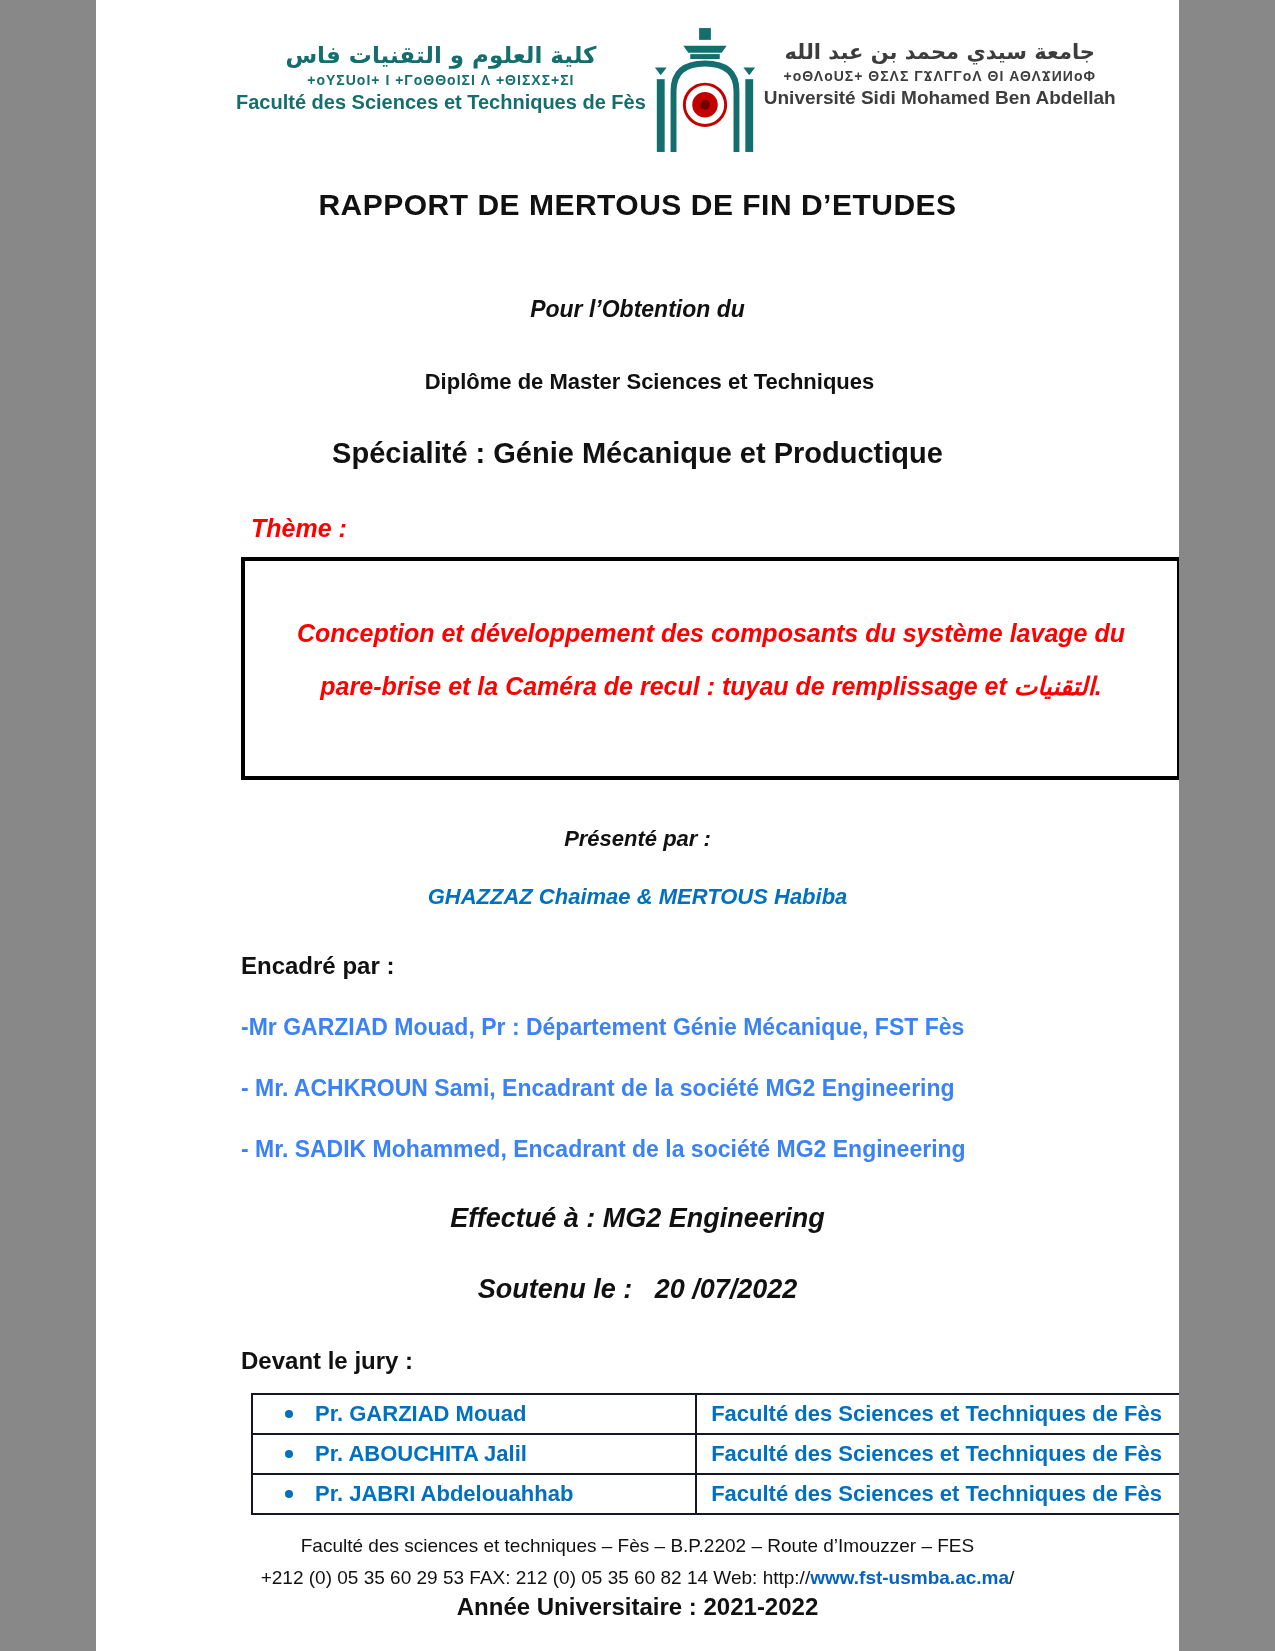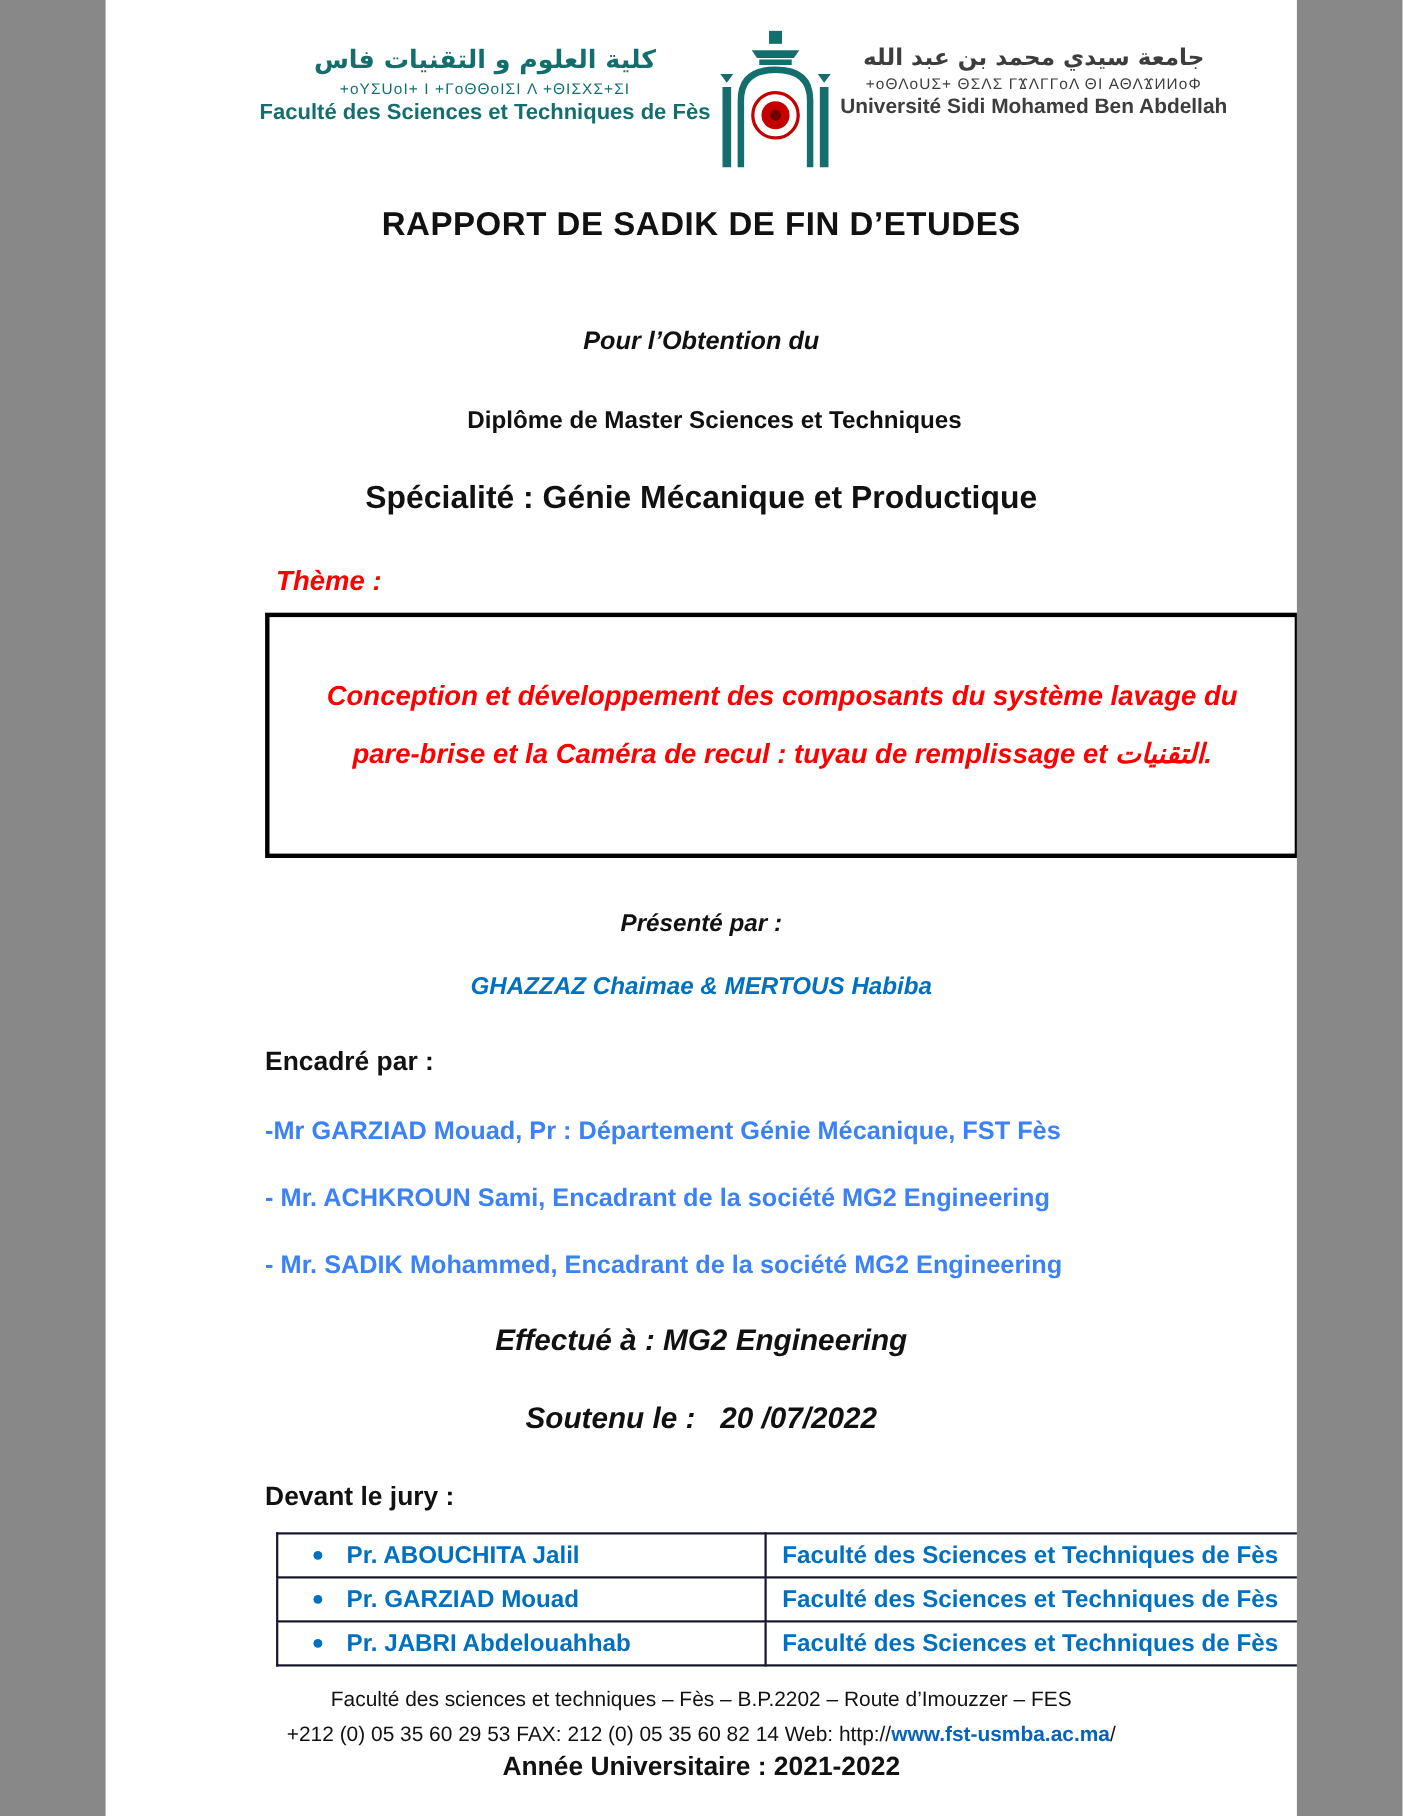--- a/index.html
+++ b/index.html
@@ -30,21 +30,21 @@
   .header-right { width: 400px; color: #3d3d3d; padding-top: 14px; }
   .arabic {
     font-family: "DejaVu Sans", sans-serif;
     font-weight: bold;
     font-size: 23px;
     direction: rtl;
   }
   .header-right .arabic { font-size: 21px; }
   .tifinagh {
     font-size: 14px;
-    font-weight: normal;
+    font-weight: bold;
     letter-spacing: 1px;
     margin-top: 4px;
     white-space: nowrap;
   }
   .latin-name {
     font-size: 20px;
     font-weight: bold;
     margin-top: 3px;
     white-space: nowrap;
   }
@@ -222,21 +222,21 @@
       </svg>
     </div>
 
     <div class="header-col header-right">
       <div class="arabic">جامعة سيدي محمد بن عبد الله</div>
       <div class="tifinagh">+oΘΛoUΣ+ ΘΣΛΣ ΓϪΛΓΓoΛ ΘI ΑΘΛϪИИoΦ</div>
       <div class="latin-name">Université Sidi Mohamed Ben Abdellah</div>
     </div>
   </div>
 
-  <div class="report-title">RAPPORT DE SADIK DE FIN D’ETUDES</div>
+  <div class="report-title">RAPPORT DE MERTOUS DE FIN D’ETUDES</div>
   <div class="obtention">Pour l’Obtention du</div>
   <div class="diploma">Diplôme de Master Sciences et Techniques</div>
   <div class="specialty">Spécialité : Génie Mécanique et Productique</div>
 
   <div class="theme-label">Thème :</div>
   <div class="theme-box">
     <div class="theme-text">Conception et développement des composants du système lavage du pare-brise et la Caméra de recul : tuyau de remplissage et التقنيات.</div>
   </div>
 
   <div class="presented-label">Présenté par :</div>
@@ -247,25 +247,25 @@
   <div class="supervisor-line">- Mr. ACHKROUN Sami, Encadrant de la société MG2 Engineering</div>
   <div class="supervisor-line">- Mr. SADIK Mohammed, Encadrant de la société MG2 Engineering</div>
 
   <div class="location-line">Effectué à : MG2 Engineering</div>
   <div class="defense-line">Soutenu le :&nbsp;&nbsp;&nbsp;20 /07/2022</div>
 
   <div class="jury-label">Devant le jury :</div>
   <table class="jury">
     <tbody>
       <tr>
-        <td class="jury-name"><span class="bullet"></span><span>Pr. ABOUCHITA Jalil</span></td>
+        <td class="jury-name"><span class="bullet"></span><span>Pr. GARZIAD Mouad</span></td>
         <td class="jury-aff">Faculté des Sciences et Techniques de Fès</td>
       </tr>
       <tr>
-        <td class="jury-name"><span class="bullet"></span><span>Pr. GARZIAD Mouad</span></td>
+        <td class="jury-name"><span class="bullet"></span><span>Pr. ABOUCHITA Jalil</span></td>
         <td class="jury-aff">Faculté des Sciences et Techniques de Fès</td>
       </tr>
       <tr>
         <td class="jury-name"><span class="bullet"></span><span>Pr. JABRI Abdelouahhab</span></td>
         <td class="jury-aff">Faculté des Sciences et Techniques de Fès</td>
       </tr>
     </tbody>
   </table>
 
   <div class="year-line">Année Universitaire : 2021-2022</div>

